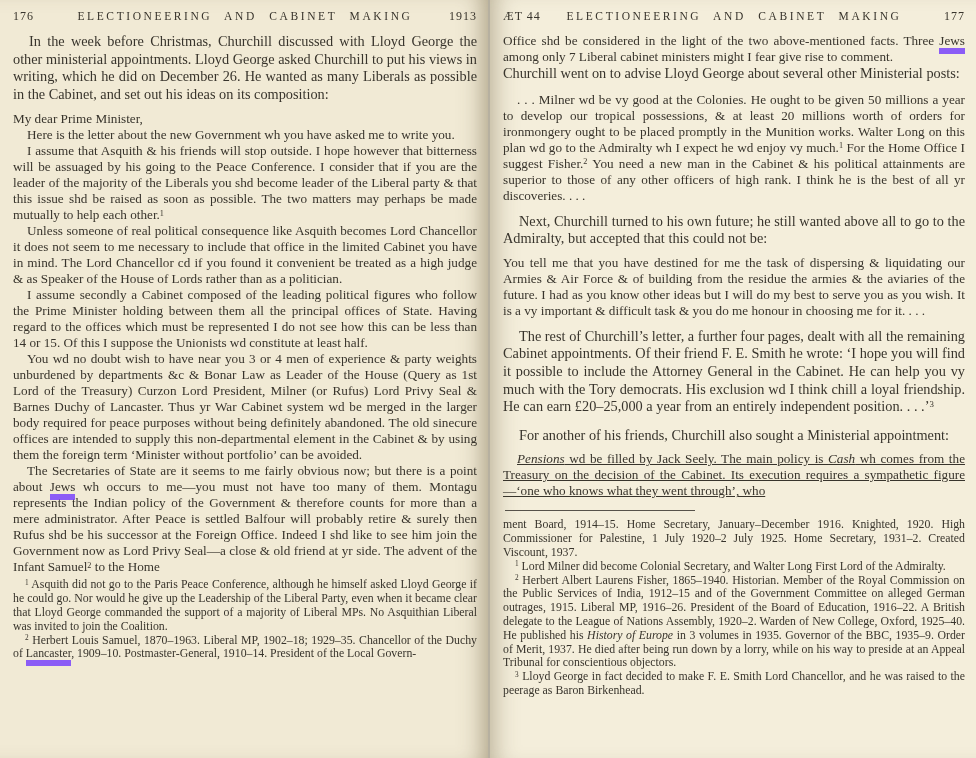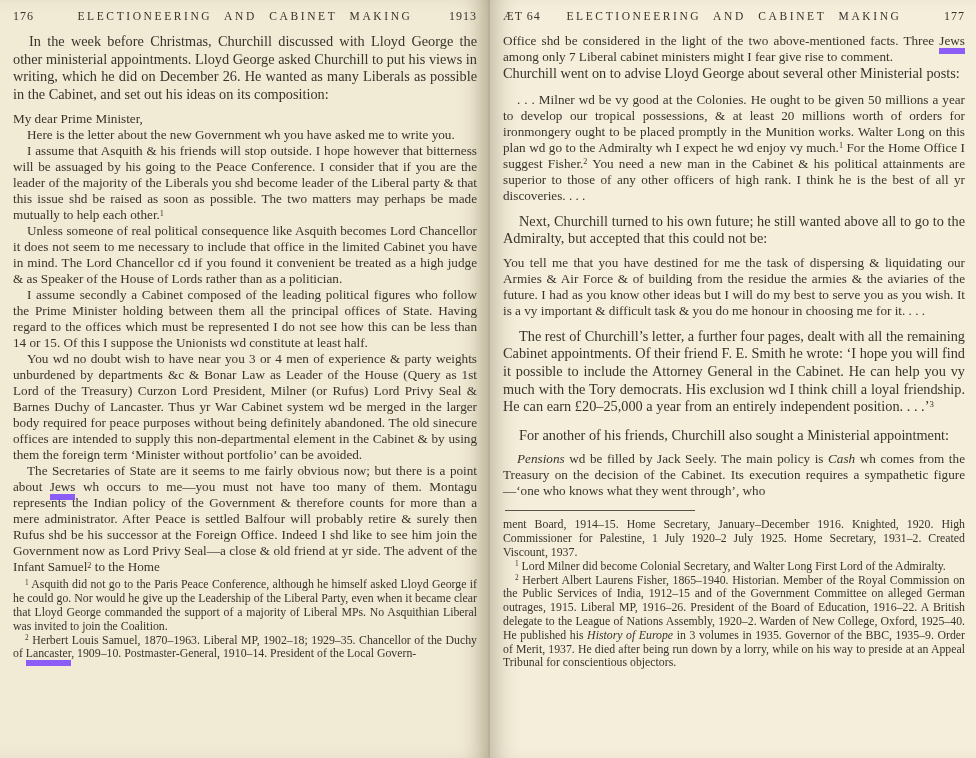--- a/index.html
+++ b/index.html
@@ -94,33 +94,34 @@
         <p class="quote indent">I assume secondly a Cabinet composed of the leading political figures who follow the Prime Minister holding between them all the principal offices of State. Having regard to the offices which must be represented I do not see how this can be less than 14 or 15. Of this I suppose the Unionists wd constitute at least half.</p>
         <p class="quote indent">You wd no doubt wish to have near you 3 or 4 men of experience &amp; party weights unburdened by departments &amp;c &amp; Bonar Law as Leader of the House (Query as 1st Lord of the Treasury) Curzon Lord President, Milner (or Rufus) Lord Privy Seal &amp; Barnes Duchy of Lancaster. Thus yr War Cabinet system wd be merged in the larger body required for peace purposes without being definitely abandoned. The old sinecure offices are intended to supply this non-departmental element in the Cabinet &amp; by using them the foreign term ‘Minister without portfolio’ can be avoided.</p>
         <p class="quote indent">The Secretaries of State are it seems to me fairly obvious now; but there is a point about <span class="u">Jews</span> wh occurs to me—you must not have too many of them. Montagu represents the Indian policy of the Government &amp; therefore counts for more than a mere administrator. After Peace is settled Balfour will probably retire &amp; surely then Rufus shd be his successor at the Foreign Office. Indeed I shd like to see him join the Government now as Lord Privy Seal—a close &amp; old friend at yr side. The advent of the Infant Samuel<sup>2</sup> to the Home</p>
         <p class="footnote indent" style="margin-top: 3px;"><sup>1</sup> Asquith did not go to the Paris Peace Conference, although he himself asked Lloyd George if he could go. Nor would he give up the Leadership of the Liberal Party, even when it became clear that Lloyd George commanded the support of a majority of Liberal MPs. No Asquithian Liberal was invited to join the Coalition.</p>
         <p class="footnote indent"><sup>2</sup> Herbert Louis Samuel, 1870–1963. Liberal MP, 1902–18; 1929–35. Chancellor of the Duchy of <span class="u">Lancaster</span>, 1909–10. Postmaster-General, 1910–14. President of the Local Govern-</p>
       </div>
   </div>
 
   <div class="page right">
     <div class="page-header">
-      <span class="header-side num-left">ÆT 64</span>
+      <span class="header-side num-left">ÆT 44</span>
       <span class="header-center">ELECTIONEERING AND CABINET MAKING</span>
       <span class="header-side num-right">177</span>
     </div>
     <div>
         <p class="quote">Office shd be considered in the light of the two above-mentioned facts. Three <span class="u">Jews</span> among only 7 Liberal cabinet ministers might I fear give rise to comment.</p>
         <p class="narrative" style="">Churchill went on to advise Lloyd George about several other Ministerial posts:</p>
         <p class="quote indent" style="margin-top: 9px;">. . . Milner wd be vy good at the Colonies. He ought to be given 50 millions a year to develop our tropical possessions, &amp; at least 20 millions worth of orders for ironmongery ought to be placed promptly in the Munition works. Walter Long on this plan wd go to the Admiralty wh I expect he wd enjoy vy much.<sup>1</sup> For the Home Office I suggest Fisher.<sup>2</sup> You need a new man in the Cabinet &amp; his political attainments are superior to those of any other officers of high rank. I think he is the best of all yr discoveries. . . .</p>
         <p class="narrative indent" style="margin-top: 9px;">Next, Churchill turned to his own future; he still wanted above all to go to the Admiralty, but accepted that this could not be:</p>
         <p class="quote" style="margin-top: 7px;">You tell me that you have destined for me the task of dispersing &amp; liquidating our Armies &amp; Air Force &amp; of building from the residue the armies &amp; the aviaries of the future. I had as you know other ideas but I will do my best to serve you as you wish. It is a vy important &amp; difficult task &amp; you do me honour in choosing me for it. . . .</p>
         <p class="narrative indent" style="margin-top: 9px;">The rest of Churchill’s letter, a further four pages, dealt with all the remaining Cabinet appointments. Of their friend F. E. Smith he wrote: ‘I hope you will find it possible to include the Attorney General in the Cabinet. He can help you vy much with the Tory democrats. His exclusion wd I think chill a loyal friendship. He can earn £20–25,000 a year from an entirely independent position. . . .’<sup>3</sup></p>
         <p class="narrative indent" style="margin-top: 11px;">For another of his friends, Churchill also sought a Ministerial appointment:</p>
-        <p class="quote indent" style="margin-top: 7px;"><span class="i">Pensions</span> wd be filled by Jack Seely. The main policy is <span class="i">Cash</span> wh comes from the Treasury on the decision of the Cabinet. Its execution requires a sympathetic figure—‘one who knows what they went through’, who</p>
+        <p class="quote indent" style="margin-top: 7px; text-decoration: underline;"><span class="i">Pensions</span> wd be filled by Jack Seely. The main policy is <span class="i">Cash</span> wh comes from the Treasury on the decision of the Cabinet. Its execution requires a sympathetic figure—‘one who knows what they went through’, who</p>
         <div class="footnote-rule"></div>
         <p class="footnote">ment Board, 1914–15. Home Secretary, January–December 1916. Knighted, 1920. High Commissioner for Palestine, 1 July 1920–2 July 1925. Home Secretary, 1931–2. Created Viscount, 1937.</p>
         <p class="footnote indent"><sup>1</sup> Lord Milner did become Colonial Secretary, and Walter Long First Lord of the Admiralty.</p>
         <p class="footnote indent"><sup>2</sup> Herbert Albert Laurens Fisher, 1865–1940. Historian. Member of the Royal Commission on the Public Services of India, 1912–15 and of the Government Committee on alleged German outrages, 1915. Liberal MP, 1916–26. President of the Board of Education, 1916–22. A British delegate to the League of Nations Assembly, 1920–2. Warden of New College, Oxford, 1925–40. He published his <span class="i">History of Europe</span> in 3 volumes in 1935. Governor of the BBC, 1935–9. Order of Merit, 1937. He died after being run down by a lorry, while on his way to preside at an Appeal Tribunal for conscientious objectors.</p>
+        <p class="footnote indent"><sup>3</sup> Lloyd George in fact decided to make F. E. Smith Lord Chancellor, and he was raised to the peerage as Baron Birkenhead.</p>
       </div>
   </div>
 
 </div>
 
 </body></html>

